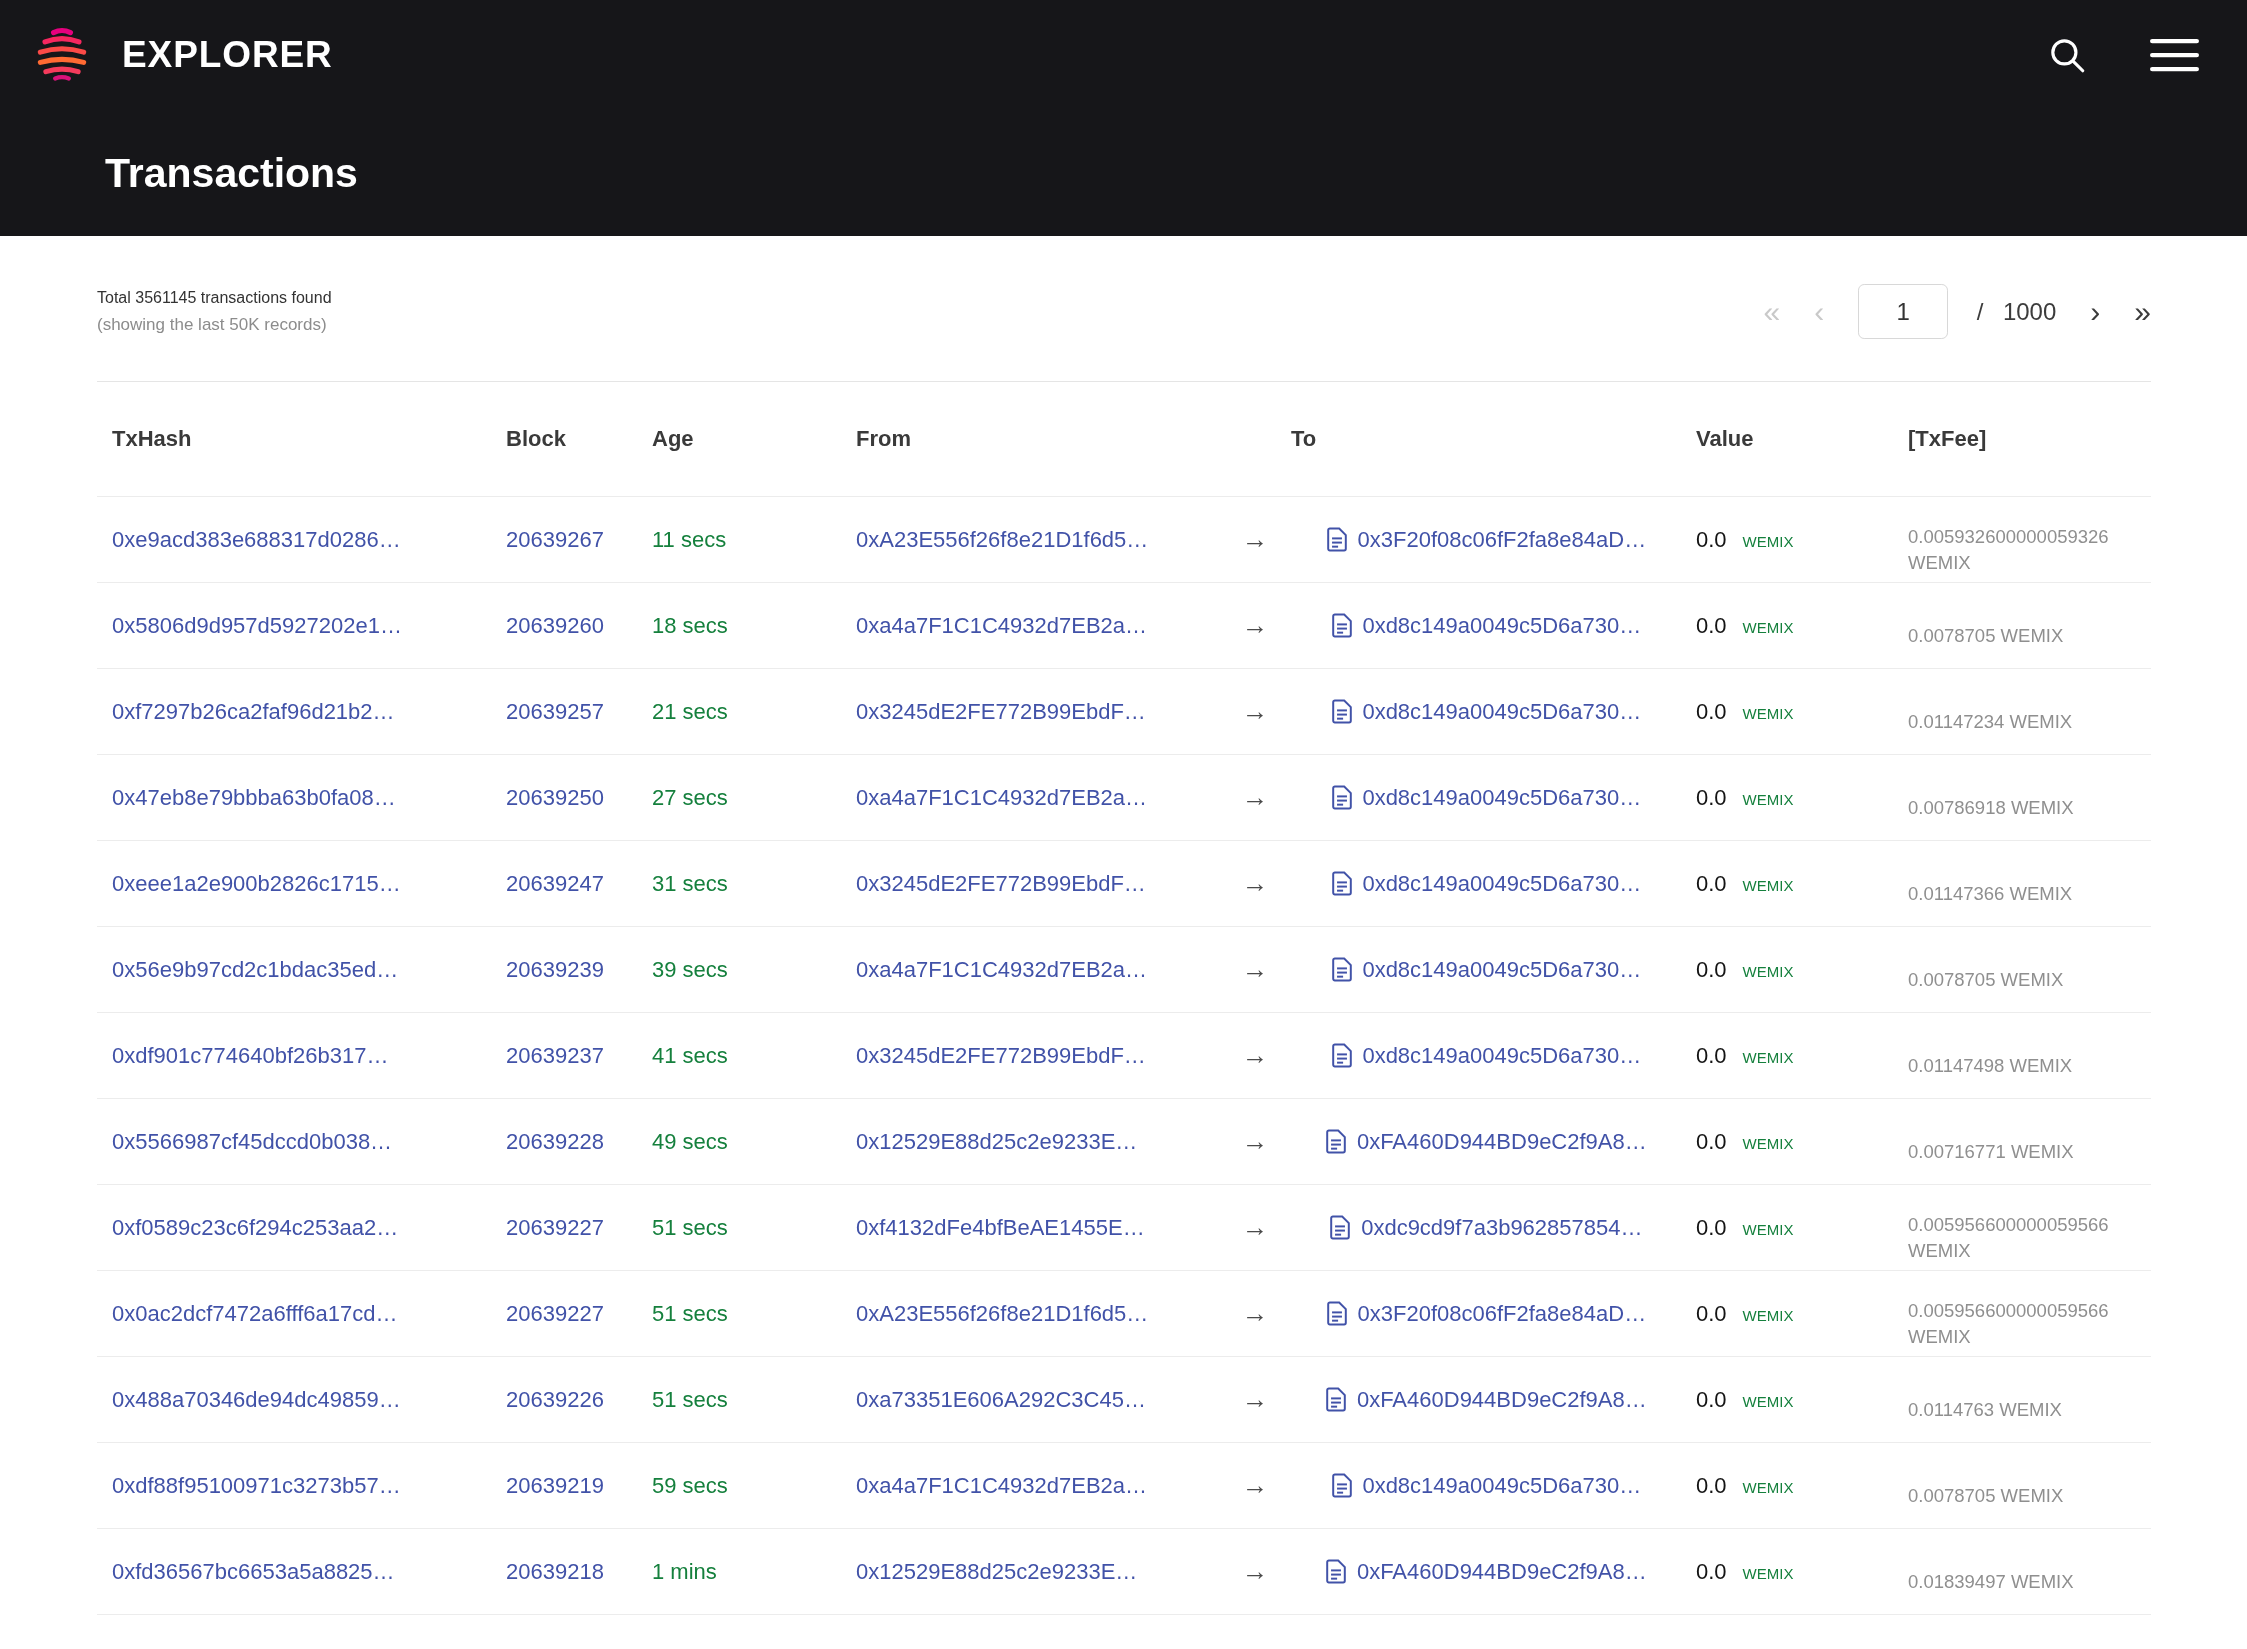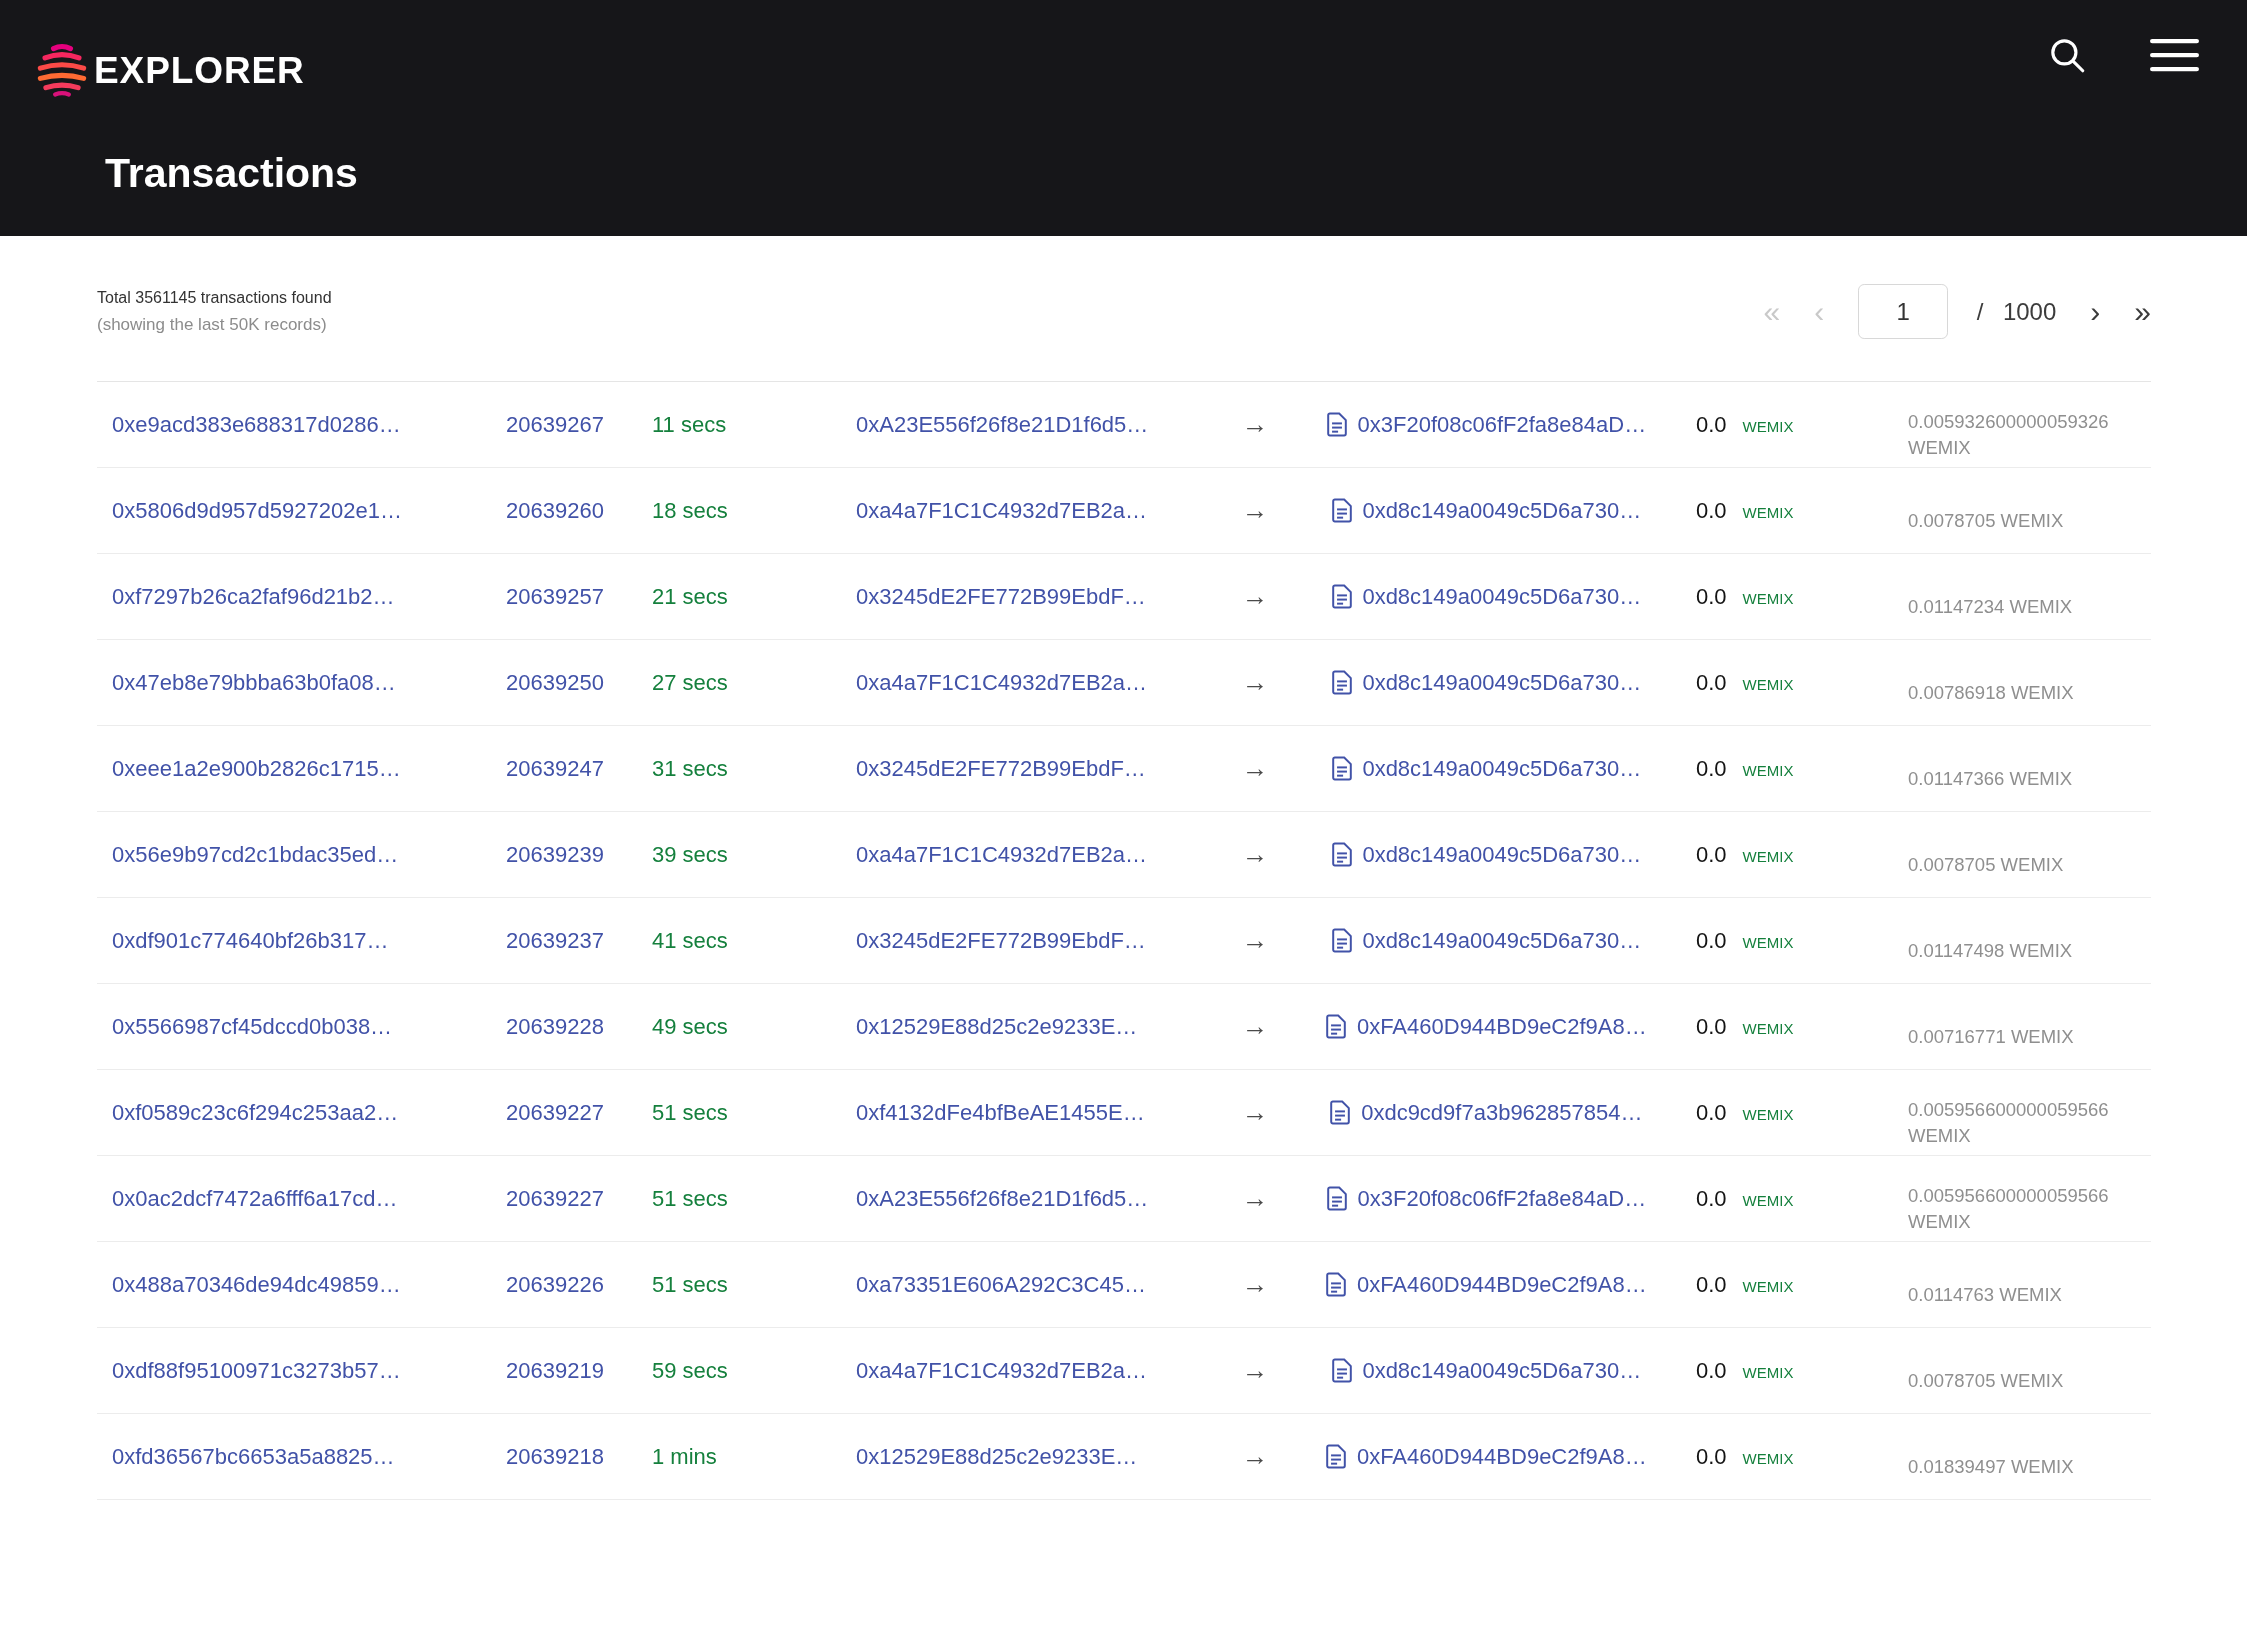--- a/index.html
+++ b/index.html
@@ -15,24 +15,24 @@
 
   
   .app-header {
     position: relative;
     height: 236px;
     background: #161619;
   }
   .logo {
     position: absolute;
     left: 34px;
-    top: 41px;
+    top: 25px;
     display: flex;
     align-items: center;
-    gap: 4px;
+    gap: 32px;
   }
   .logo-text {
     color: #fff;
     font-size: 37px;
     font-weight: 800;
     letter-spacing: 0.9px;
   }
   .header-actions {
     position: absolute;
     right: 49px;
@@ -206,20 +206,30 @@
       <button class="pg-btn enabled">
         <span>›</span>
       </button>
       <button class="pg-btn enabled">
         <span>»</span>
       </button>
     </div>
   </div>
 
   <div class="tx-table">
+    <div class="thead">
+      <div class="cell">TxHash</div>
+      <div class="cell">Block</div>
+      <div class="cell">Age</div>
+      <div class="cell">From</div>
+      <div class="cell arrow-cell"></div>
+      <div class="cell">To</div>
+      <div class="cell">Value</div>
+      <div class="cell">[TxFee]</div>
+    </div>
     <div id="table-body">
   <div class="trow">
     <div class="cell">
       <a class="link" href="#">0xe9acd383e688317d0286…</a>
     </div>
     <div class="cell">
       <a class="link" href="#">20639267</a>
     </div>
     <div class="cell">
       <span class="age-text">11 secs</span>

